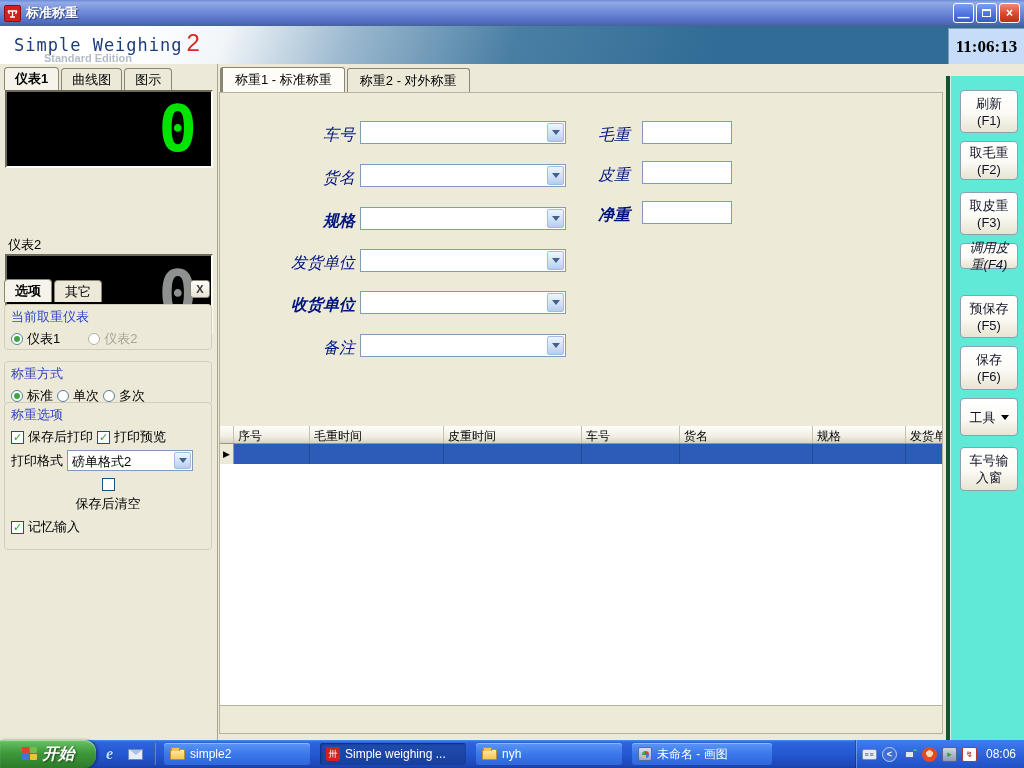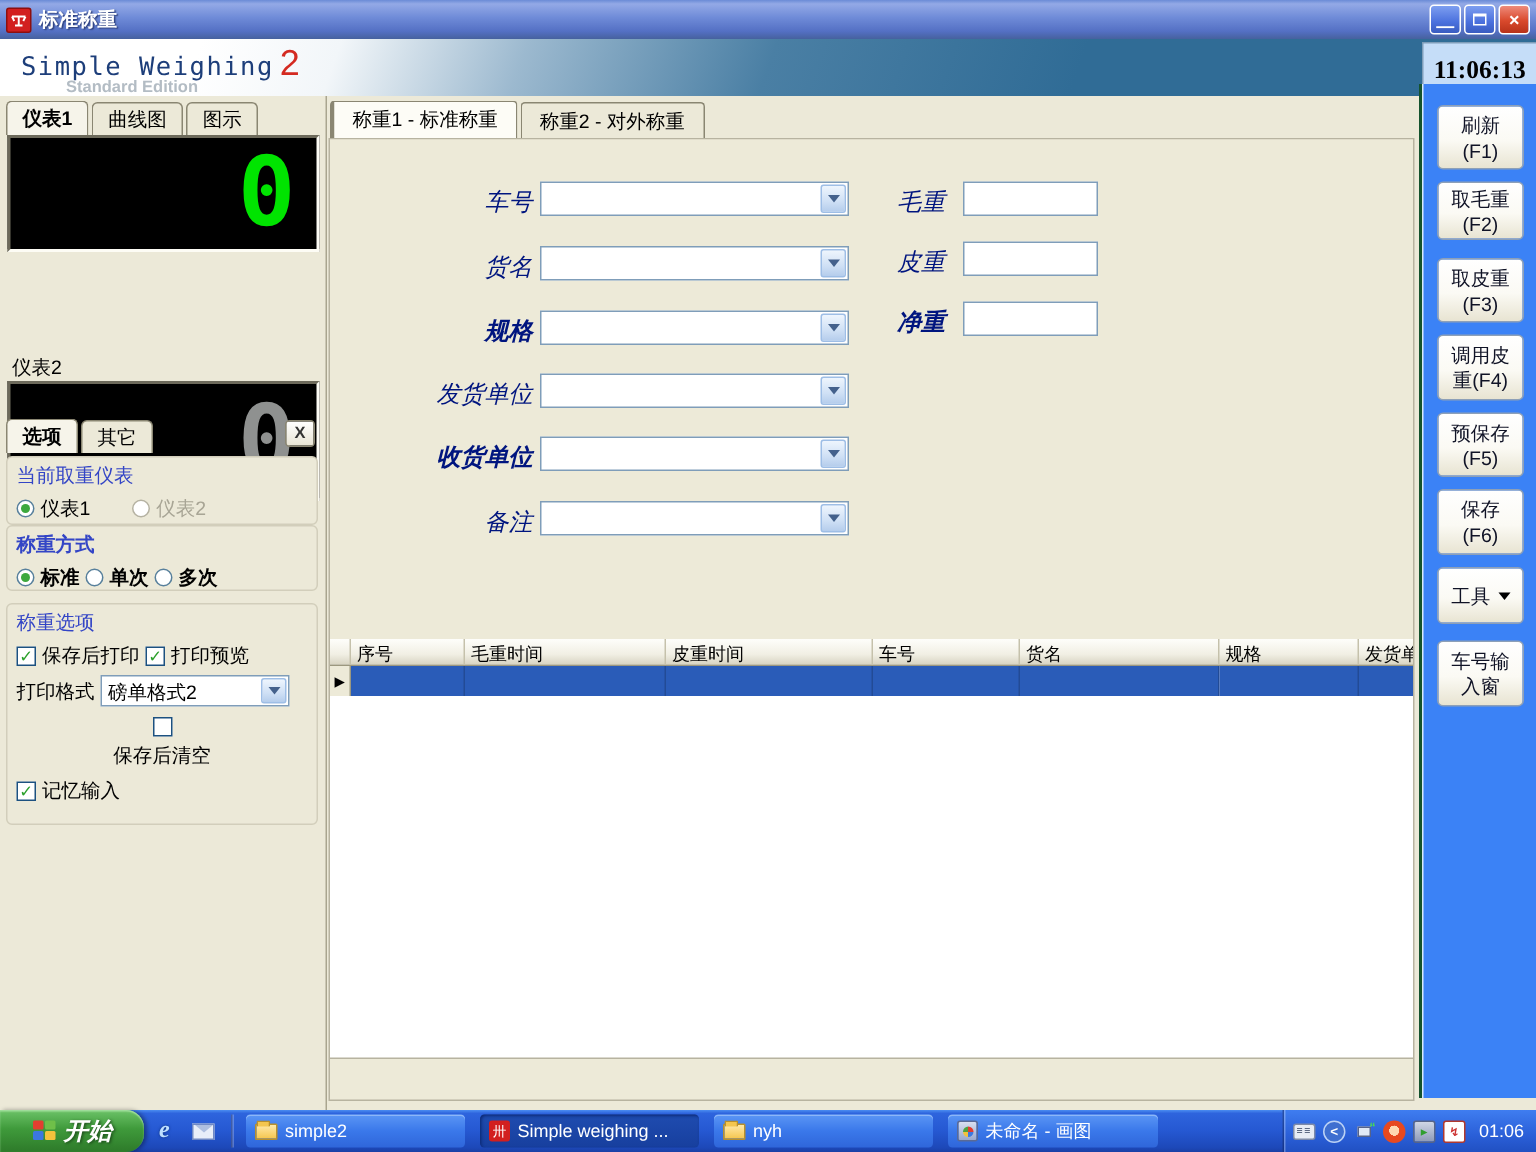--- a/index.html
+++ b/index.html
@@ -95,22 +95,22 @@
   .grow-sel { position:absolute; left:0; top:18px; height:20px; width:722px; display:flex; }
   .gc { height:20px; border-right:1px solid rgba(0,0,0,0.18); background:#2A5CB8; }
   .gc.ind { background:#EDEAD8; border-right:1px solid #9c987f; display:flex; align-items:center; justify-content:center; }
   .gc.ind span { font-size:9px; color:#000; }
   .c-ind { width:14px; flex:0 0 auto; }
   .c0 { width:76px; flex:0 0 auto; } .c1 { width:134px; flex:0 0 auto; } .c2 { width:138px; flex:0 0 auto; }
   .c3 { width:98px; flex:0 0 auto; } .c4 { width:133px; flex:0 0 auto; } .c5 { width:93px; flex:0 0 auto; }
   .c6 { flex:1; border-right:none; }
 
   
-  .right-strip { position:absolute; left:946px; top:56px; width:78px; height:676px; background:#3b82f6;
-    border-left:2px solid #14532d; box-shadow:inset 1px 0 0 #d8e9fb; }
+  .right-strip { position:absolute; left:946px; top:76px; width:78px; height:676px; background:#5eead4;
+    border-left:4px solid #14532d; box-shadow:inset 1px 0 0 #d8e9fb; }
   .side-btn { position:absolute; left:10px; width:58px; border:1px solid #8da0b8; border-radius:4px;
     background:linear-gradient(180deg,#ffffff 0%,#fbfaf4 55%,#e8e4d2 100%);
     display:flex; flex-direction:column; align-items:center; justify-content:center;
     font-size:13px; color:#101326; line-height:17px; }
   .side-btn .arrow-dn { display:inline-block; width:0; height:0; border-left:4px solid transparent;
     border-right:4px solid transparent; border-top:5px solid #000; margin-left:5px; }
   .toolrow { display:flex; align-items:center; }
 
   
   .taskbar { position:absolute; left:0; top:740px; width:1024px; height:28px;
@@ -216,21 +216,21 @@
       <div class="optrow">
         <span class="radio sel"></span>
         <span>仪表1</span>
         <span class="spacer8"></span>
           <span class="spacer8"></span>
         <span class="radio disabled"></span>
         <span class="dis-label">仪表2</span>
       </div>
     </div>
 
-    <div class="groupbox" style="top:286px; height:44px;font-weight:bold;">
+    <div class="groupbox" style="top:297px; height:44px;">
       <div class="gtitle">称重方式</div>
       <div class="optrow">
         <span class="radio sel"></span>
         <span>标准</span>
         <span class="radio"></span>
         <span>单次</span>
         <span class="radio"></span>
         <span>多次</span>
       </div>
     </div>
@@ -351,21 +351,21 @@
         <span>(F1)</span>
     </div>
     <div class="side-btn" style="top:65px; height:39px;">
       <span>取毛重</span>
         <span>(F2)</span>
     </div>
     <div class="side-btn" style="top:116px; height:43px;">
       <span>取皮重</span>
         <span>(F3)</span>
     </div>
-    <div class="side-btn" style="top:167px; height:44px;">
+    <div class="side-btn" style="top:167px; height:26px;font-style:italic;">
       <span>调用皮</span>
         <span>重(F4)</span>
     </div>
     <div class="side-btn" style="top:219px; height:43px;">
       <span>预保存</span>
         <span>(F5)</span>
     </div>
     <div class="side-btn" style="top:270px; height:44px;">
       <span>保存</span>
         <span>(F6)</span>
@@ -416,17 +416,17 @@
     <div class="tray">
       <span class="tray-ic kb">≡≡</span>
       <span class="tray-ic lang">&lt;</span>
       <span class="tray-ic net">
           <span class="mon"></span>
           <span class="sig">“</span>
         </span>
       <span class="tray-ic sec"></span>
       <span class="tray-ic db"></span>
       <span class="tray-ic meter-tray">↯</span>
-      <span class="tray-time">01:06</span>
+      <span class="tray-time">08:06</span>
     </div>
   </div>
 
 </div>
 
 </body></html>

